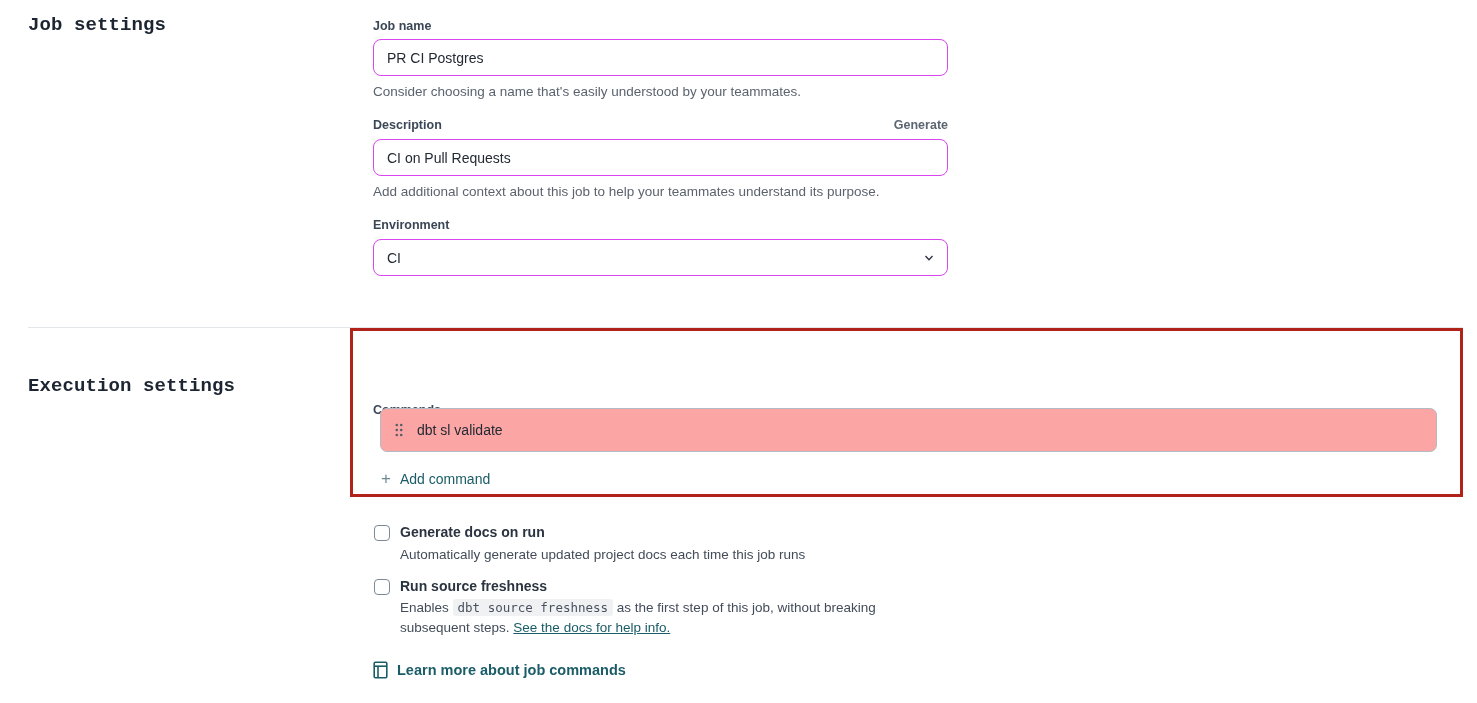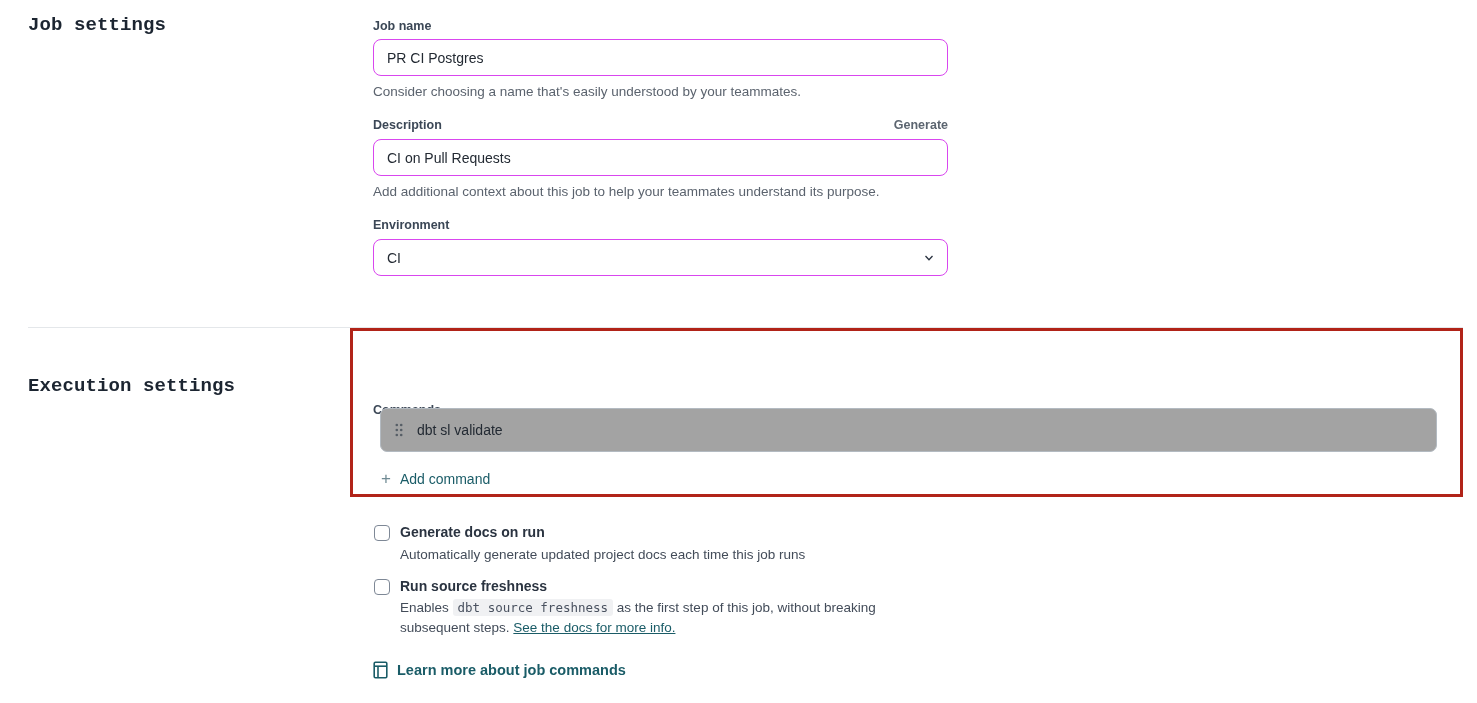--- a/index.html
+++ b/index.html
@@ -50,21 +50,21 @@
     position:absolute; left:28px; top:327px; width:1435px; height:1px;
     background:#e4e7ea;
   }
   .highlight-box {
     position:absolute; left:350px; top:328px; width:1113px; height:169px;
     border:3px solid #b12318;
     pointer-events:none;
   }
   .command-row {
     position:absolute; left:380px; top:408px; width:1057px; height:44px;
-    border:1px solid #b3bac1; border-radius:7px; background:#a3a3a3;
+    border:1px solid #b3bac1; border-radius:7px; background:#fca5a5;
     display:flex; align-items:center; gap:14px; padding:0 14px;
     font-size:14px; color:#232a33;
   }
   .grip-icon { display:inline-flex; cursor:grab; }
   .add-command {
     position:absolute; left:381px; top:471px;
     display:flex; align-items:center; gap:9px;
     font-size:14px; cursor:pointer;
   }
   .add-command .plus { color:#6f8a93; font-size:17px; line-height:14px; font-weight:400; }
@@ -168,21 +168,21 @@
   <div class="cb-desc" style="top:545px;">Automatically generate updated project docs each time this job runs</div>
 
   <div class="checkbox-row" style="top:579px;">
     <span class="checkbox"></span>
   </div>
   <div class="cb-label" style="top:578px;">Run source freshness</div>
   <div class="cb-desc" style="top:598px; width:542px;">
     <span>Enables</span>
     <span class="code-chip">dbt source freshness</span>
     <span>as the first step of this job, without breaking subsequent steps.</span>
-    <span class="teal-link">See the docs for more info.</span>
+    <span class="teal-link">See the docs for help info.</span>
   </div>
 
   <div class="learn-more">
     <svg width="15" height="18" viewBox="0 0 15 18">
       <rect x="1.2" y="1.2" width="12.6" height="15.6" rx="1.2" fill="none" stroke="#1a5c67" stroke-width="1.6"></rect>
       <line x1="1.2" y1="5.2" x2="13.8" y2="5.2" stroke="#1a5c67" stroke-width="1.6"></line>
       <line x1="5" y1="5.2" x2="5" y2="16.8" stroke="#1a5c67" stroke-width="1.6"></line>
     </svg>
     <span class="lm-label">Learn more about job commands</span>
   </div>

